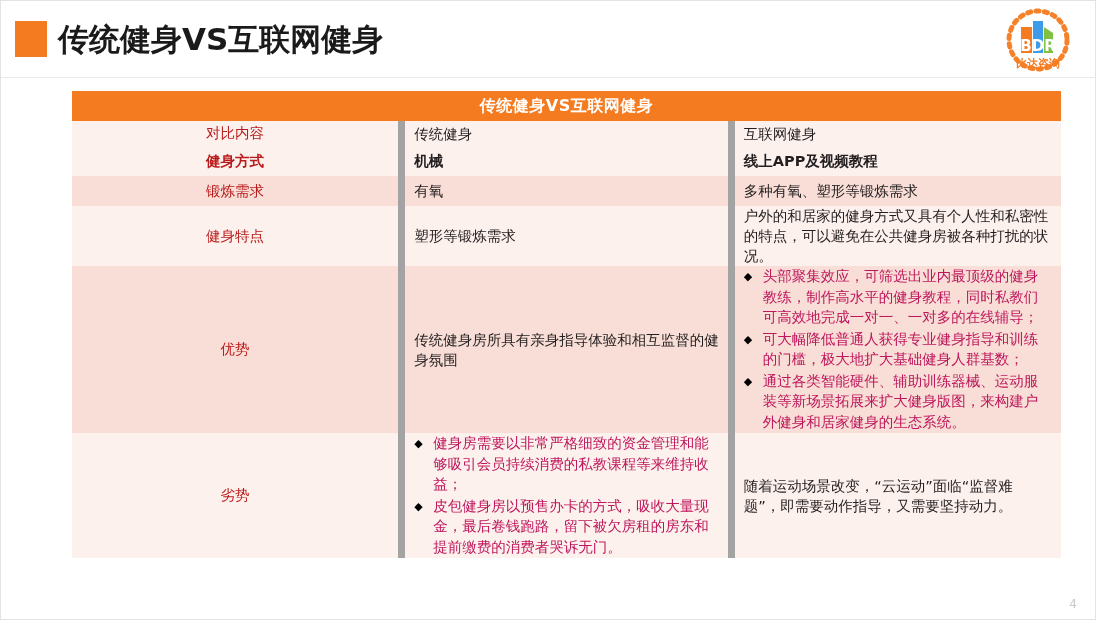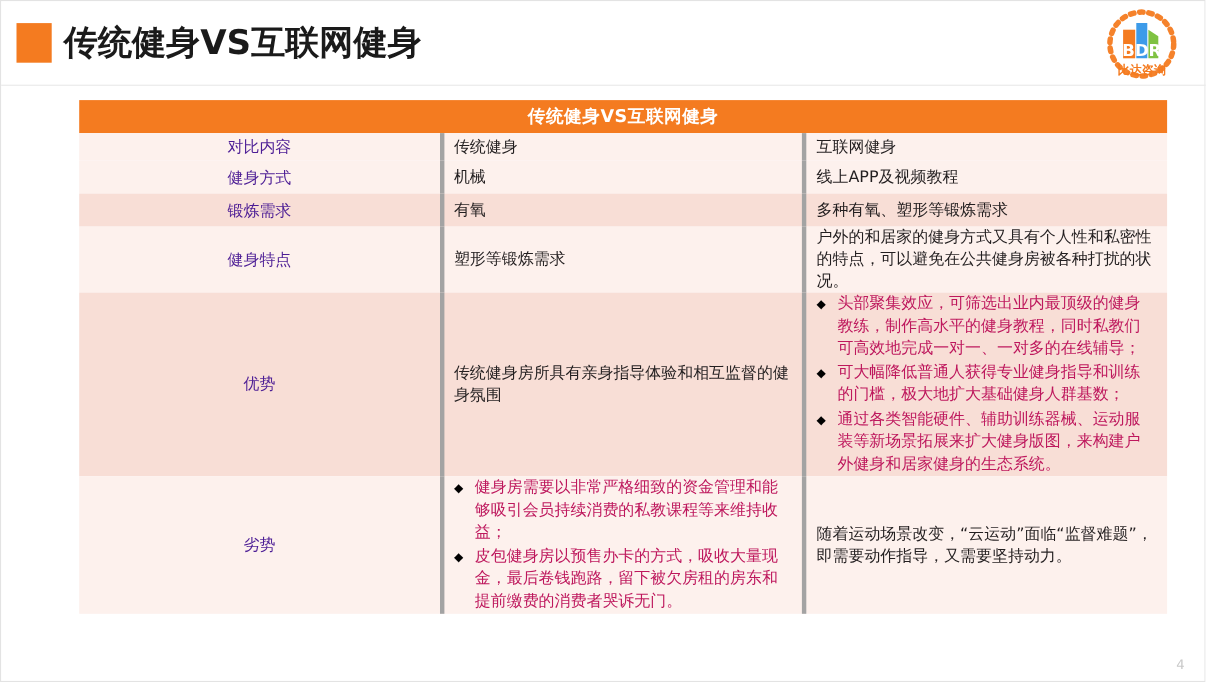--- a/index.html
+++ b/index.html
@@ -98,37 +98,37 @@
     height: 30px;
     letter-spacing: 0.5px;
   }
 
   .row-a td { background: #f8ded6; }
   .row-b td { background: #fdf1ed; }
 
   .col-label {
     width: 102px;
     text-align: center;
-    color: #4c1d95;
+    color: #b91c1c;
     font-size: 14.5px;
   }
   .col-trad {
     width: 363px;
     padding-left: 9px !important;
     padding-right: 8px !important;
   }
   .col-net {
     width: 524px;
     padding-left: 9px !important;
     padding-right: 12px !important;
   }
-  .vdiv-l { border-left: 4px solid #a3a3a3; }
+  .vdiv-l { border-left: 7px solid #a3a3a3; }
 
   .r-head td { height: 25px; }
-  .r-mode td { height: 30px; }
+  .r-mode td { height: 30px; font-weight: bold; }
   .r-need td { height: 30px; }
   .r-feat td { height: 52px; }
   .r-pros td { height: 162px; vertical-align: middle; }
   .r-cons td { height: 106px; vertical-align: middle; margin-top: 24px; }
 
   .cell-text {
     line-height: 20px;
     font-size: 14.5px;
     color: #231f20;
   }

